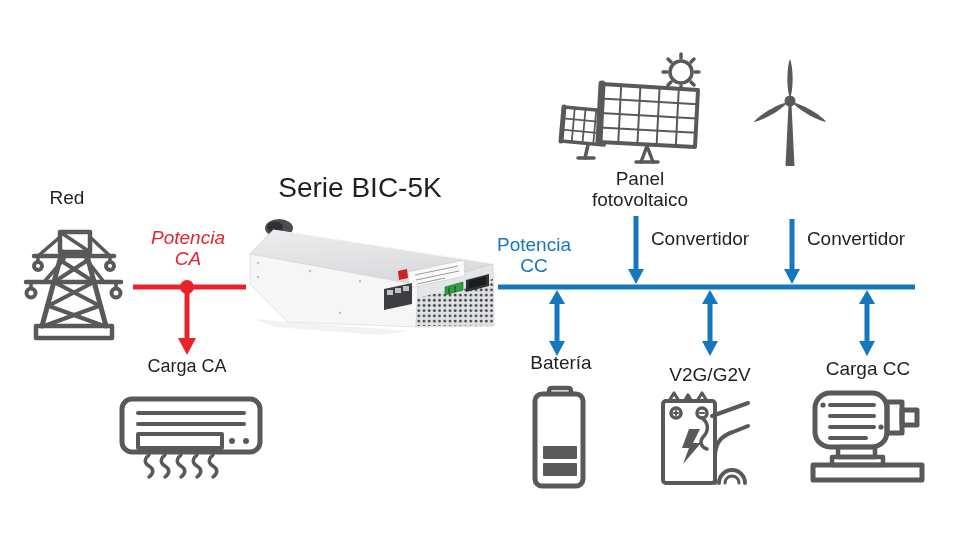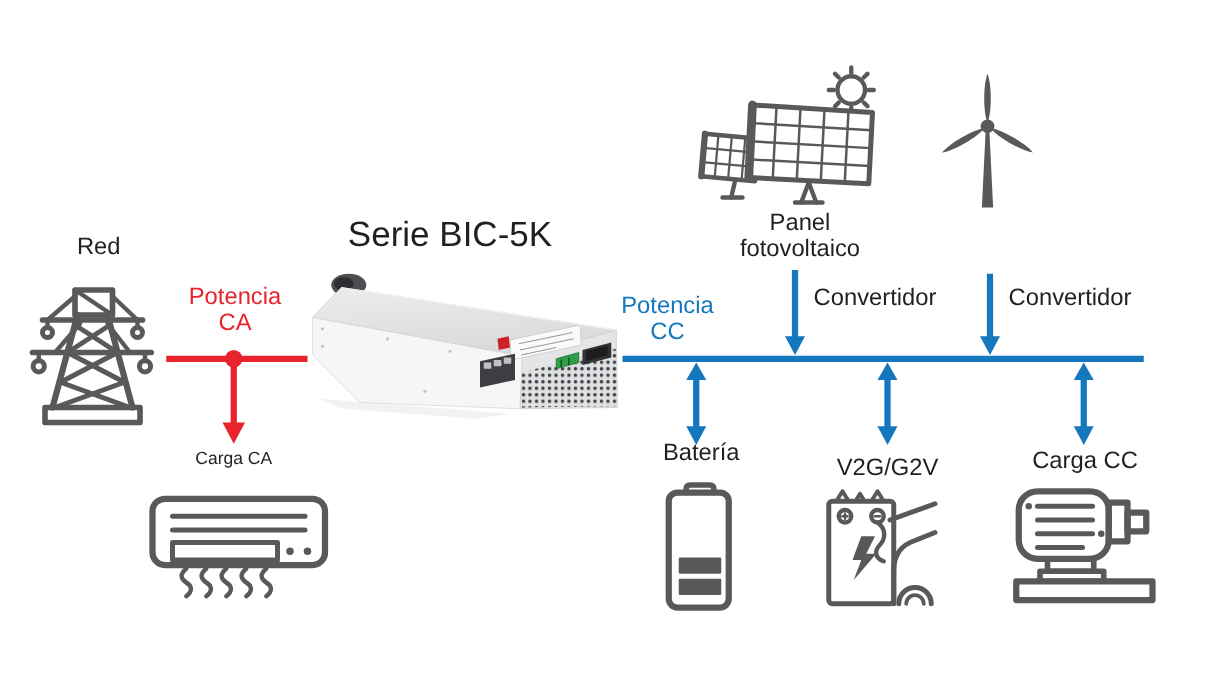--- a/index.html
+++ b/index.html
@@ -24,24 +24,24 @@
   .ac-stroke{stroke:var(--ac-red);fill:none;}
   .ac-fill{fill:var(--ac-red);stroke:none;}
   .dc-stroke{stroke:var(--dc-blue);fill:none;}
   .dc-fill{fill:var(--dc-blue);stroke:none;}
 </style>
 </head>
 <body>
 
 <div class="canvas">
 
-  <div class="lbl" style="left:79px;top:187px;">Red</div>
+  <div class="lbl" style="left:67px;top:187px;">Red</div>
   <div class="lbl big" style="left:360px;top:173px;">Serie BIC-5K</div>
-  <div class="lbl red" style="left:188px;top:227px;width:92px;">Potencia CA</div>
-  <div class="lbl" style="left:187px;top:356px;font-size:14px;">Carga CA</div>
+  <div class="lbl red" style="left:188px;top:227px;width:92px;font-style:italic;">Potencia CA</div>
+  <div class="lbl" style="left:187px;top:356px;font-size:18px;">Carga CA</div>
   <div class="lbl blue" style="left:534px;top:234px;width:92px;">Potencia CC</div>
   <div class="lbl" style="left:640px;top:168px;width:116px;">Panel fotovoltaico</div>
   <div class="lbl" style="left:700px;top:228px;">Convertidor</div>
   <div class="lbl" style="left:856px;top:228px;">Convertidor</div>
   <div class="lbl" style="left:561px;top:352px;">Batería</div>
   <div class="lbl" style="left:710px;top:364px;">V2G/G2V</div>
   <div class="lbl" style="left:868px;top:358px;">Carga CC</div>
 
   <svg width="980" height="560" viewBox="0 0 980 560">
 

